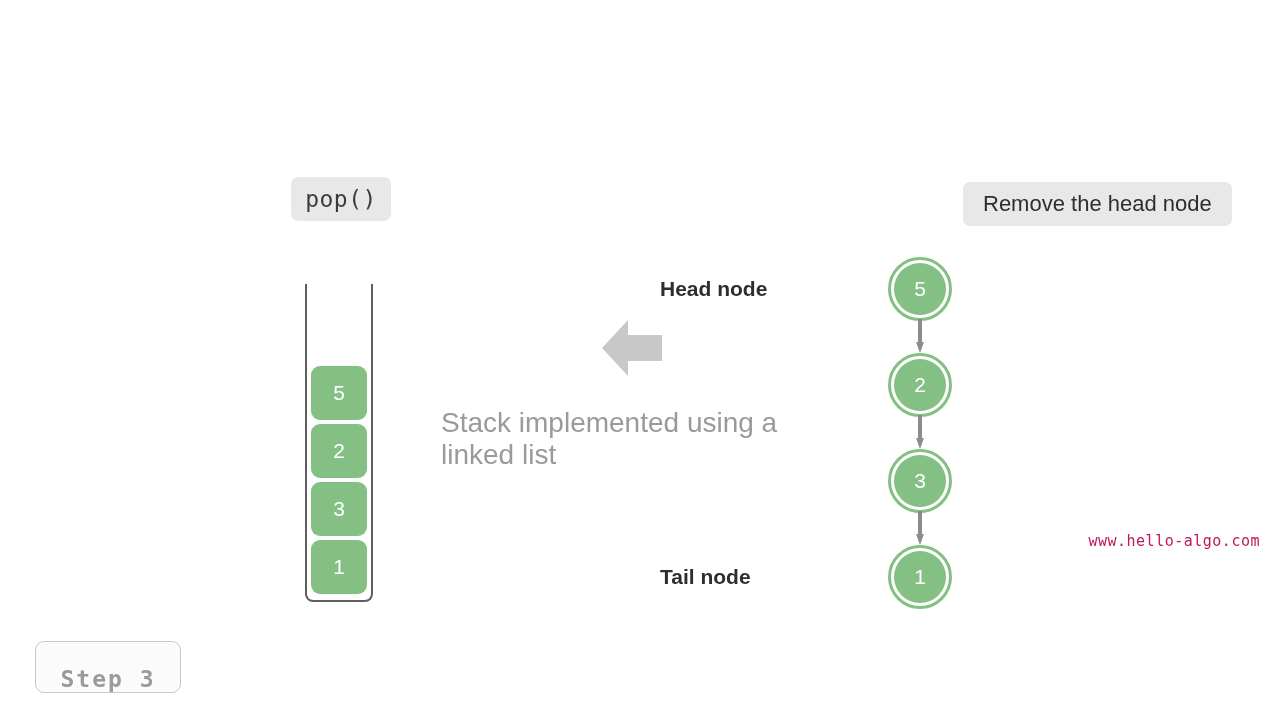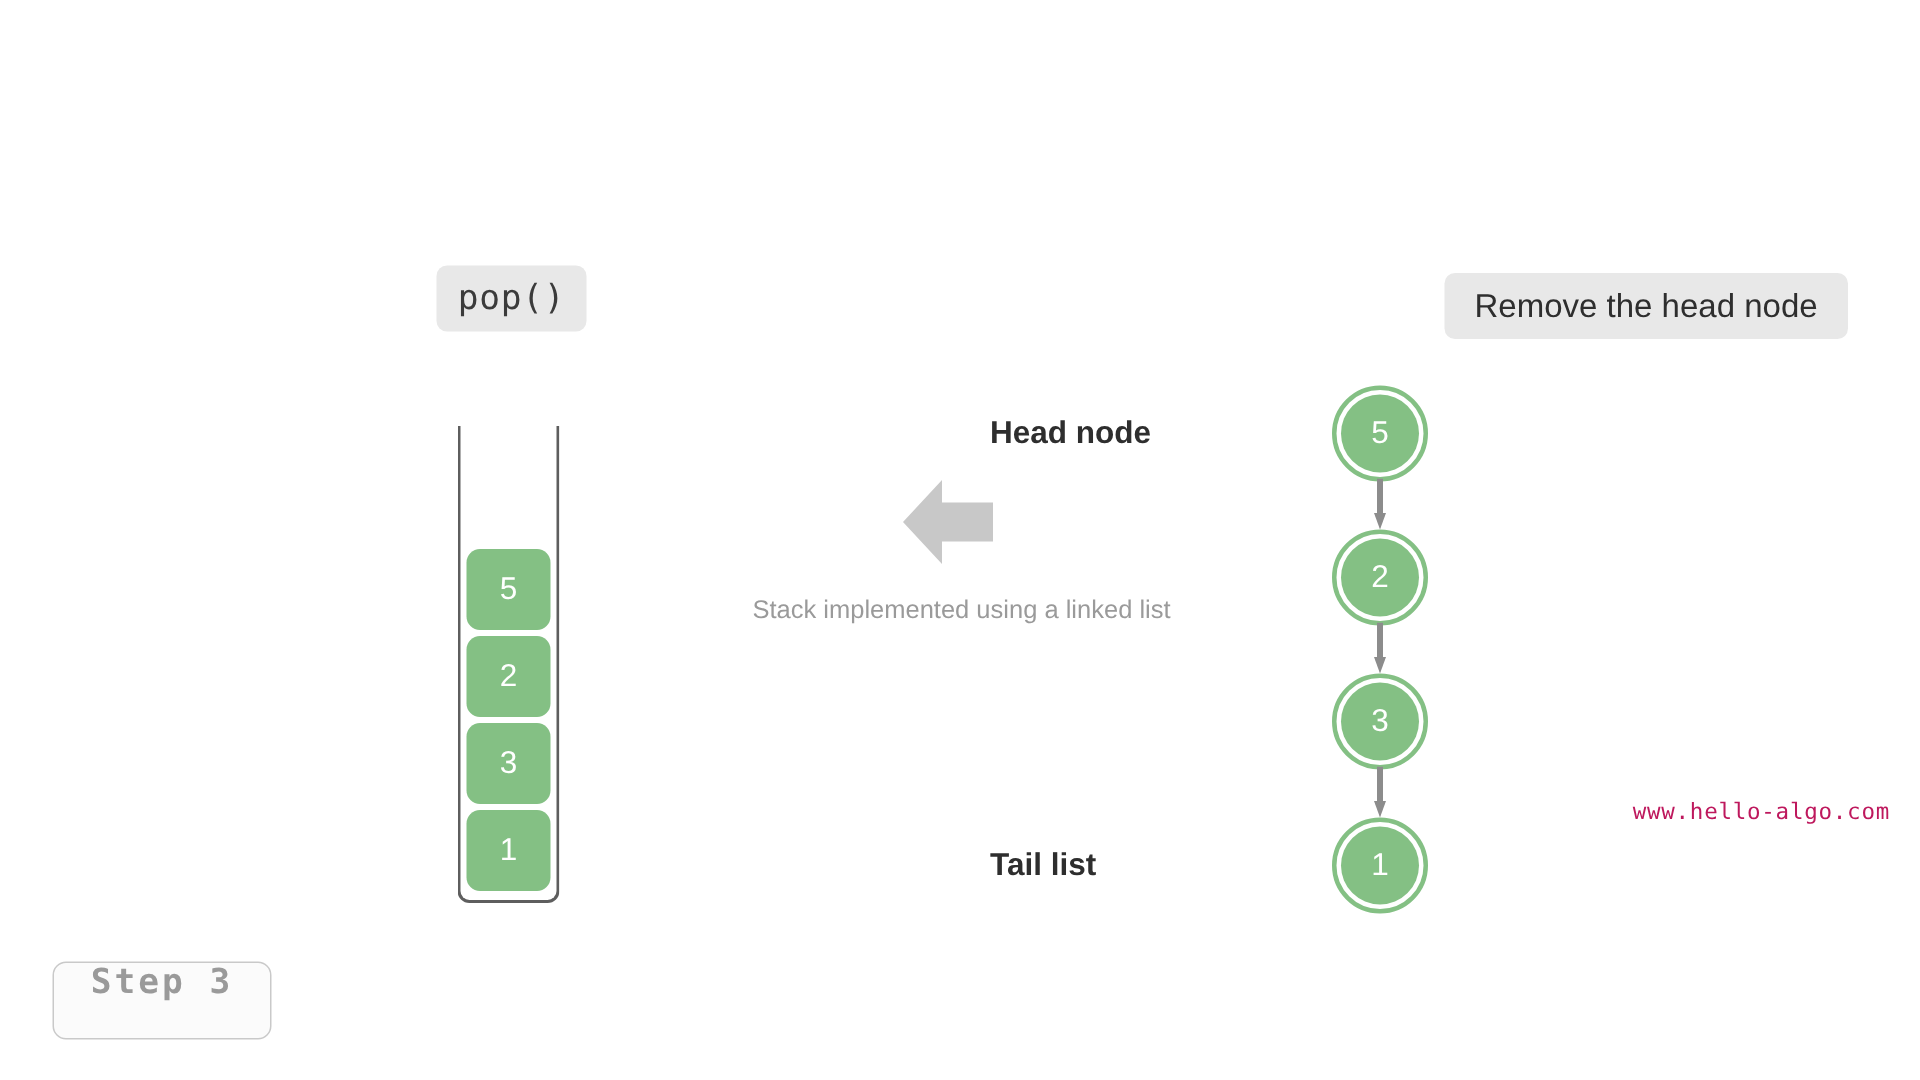--- a/index.html
+++ b/index.html
@@ -57,21 +57,21 @@
   .step-chip {
     position: absolute;
     left: 35px;
     top: 641px;
     width: 146px;
     height: 52px;
     background: #fbfbfb;
     border: 1px solid #c9c9c9;
     border-radius: 9px;
     display: flex;
-    align-items: flex-start;
+    align-items: flex-end;
     justify-content: center;
     font-family: "DejaVu Sans Mono", "Liberation Mono", monospace;
     font-weight: bold;
     font-size: 23px;
     color: #9a9a9a;
     letter-spacing: 2px;
     box-sizing: border-box;
   }
 
   
@@ -113,24 +113,24 @@
     align-items: center;
     justify-content: center;
     color: #ffffff;
     font-size: 21px;
   }
 
   
   .caption {
     position: absolute;
     left: 441px;
-    top: 397px;
+    top: 407px;
     width: 400px;
-    text-align: center;
-    font-size: 17px;
+    text-align: left;
+    font-size: 28px;
     color: #9a9a9a;
   }
   .big-arrow {
     position: absolute;
     left: 600px;
     top: 318px;
     width: 64px;
     height: 60px;
   }
 
@@ -246,21 +246,21 @@
 
   <div class="caption">
     <span>Stack implemented using a linked list</span>
   </div>
 
   <div class="side-label" id="head-label">
     <span>Head node</span>
   </div>
 
   <div class="side-label" id="tail-label">
-    <span>Tail list</span>
+    <span>Tail node</span>
   </div>
 
   <div class="ll">
 
     <div class="ll-node" style="top:0px;">
       <div class="ring-outer"></div>
       <div class="ring-inner">
         <span>5</span>
       </div>
     </div>

